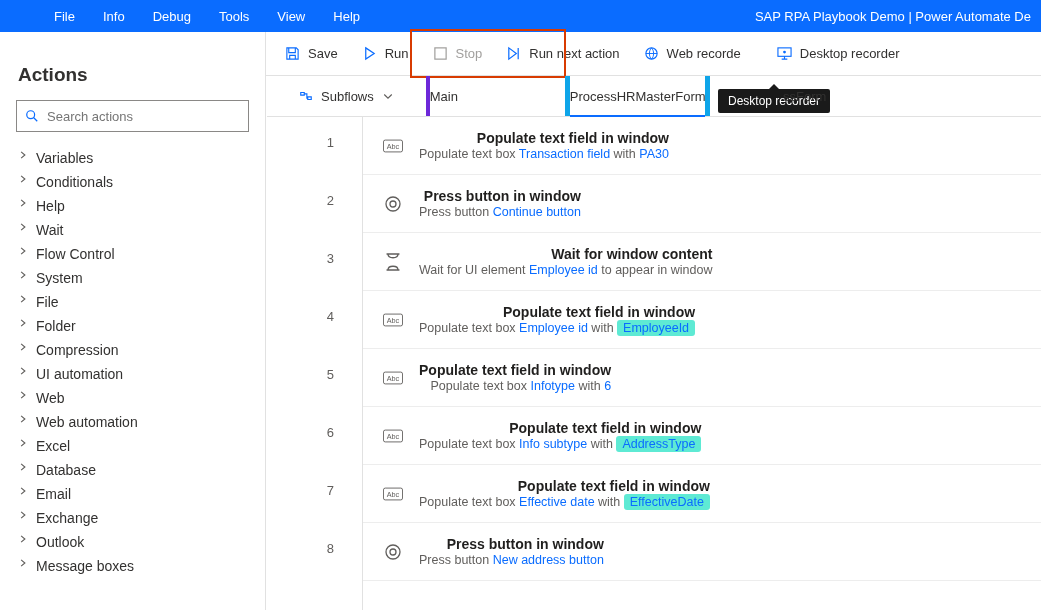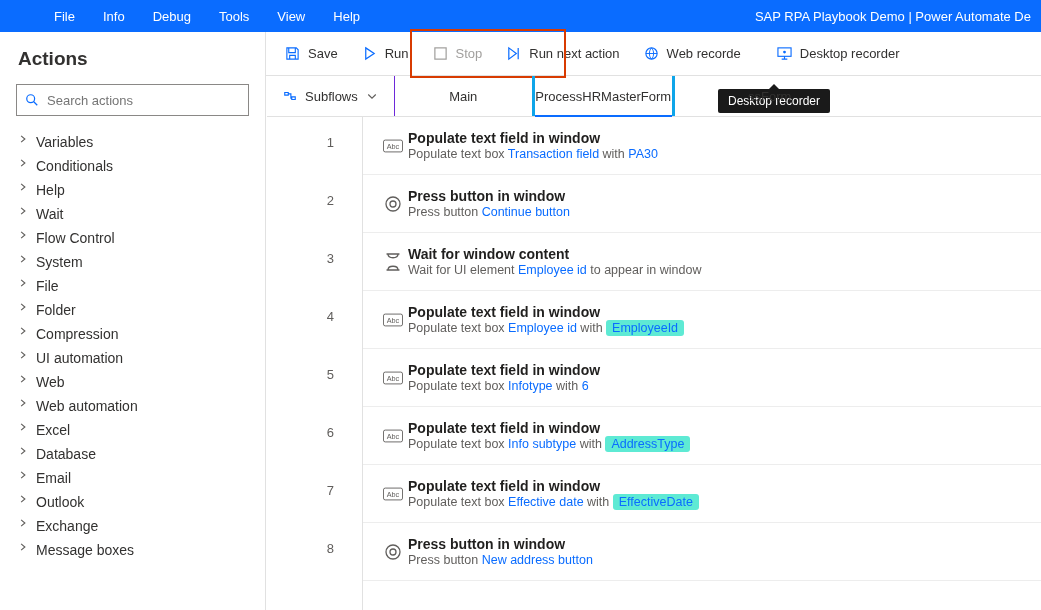--- a/index.html
+++ b/index.html
@@ -13,41 +13,41 @@
   
   .toolbar { height: 44px; border-bottom: 1px solid #e1e1e1; display: flex; align-items: center; padding: 0 0 0 275px; gap: 4px; font-size: 13px; color: #323130; position: relative; }
   .tool-btn { display: inline-flex; align-items: center; gap: 8px; padding: 4px 10px; cursor: pointer; }
   .tool-btn .ic { width: 15px; height: 15px; display: inline-block; }
   .highlight-box { position: absolute; border: 2px solid #d83b01; pointer-events: none; }
 
   .tooltip { position: absolute; background: #1a1a1a; color: #fff; padding: 5px 10px; font-size: 12px; border-radius: 2px; }
   .tooltip::before { content:""; position:absolute; top:-5px; left:50%; margin-left:-5px; border-left:5px solid transparent; border-right:5px solid transparent; border-bottom:5px solid #1a1a1a; }
 
   
-  .left { position: absolute; top: 32px; left: 0; width: 266px; bottom: 0; border-right: 1px solid #e1e1e1; background: #fff; padding-top:12px; }
+  .left { position: absolute; top: 32px; left: 0; width: 266px; bottom: 0; border-right: 1px solid #e1e1e1; background: #fff; padding-top:28px; }
   .left h1 { font-size: 19px; font-weight: 600; padding: 4px 18px 14px; }
   .search { margin: 0 16px 10px; border: 1px solid #8a8886; height: 32px; display: flex; align-items: center; padding: 0 8px; gap:8px; }
   .search input { border: none; outline: none; flex: 1; font-size: 13px; }
   .tree { padding: 4px 10px; overflow-y: auto; }
   .tree-item { display: flex; align-items: flex-start; gap: 8px; padding: 4px 8px; cursor: pointer; font-size: 14px; color:#323130; }
   .chev { width: 10px; height: 10px; display:inline-block; }
 
   
   .main { position: absolute; top: 76px; left: 267px; right: 0; bottom: 0; display: flex; flex-direction: column; }
   .subflows-bar { height: 41px; display: flex; align-items: stretch; border-bottom: 1px solid #e1e1e1; }
-  .subflows-label { display: flex; align-items: center; gap: 8px; padding: 0 16px; font-size:13px; cursor:pointer; border-right:1px solid #6d28d9;}
-  .tab { width: 140px; display: flex; align-items: center; justify-content: center; font-size: 13px; border-right: 3px solid #0ea5e9; cursor:pointer; position:relative;}
+  .subflows-label { display: flex; align-items: center; gap: 8px; padding: 0 32px; font-size:13px; cursor:pointer; border-right:4px solid #6d28d9;}
+  .tab { width: 140px; display: flex; align-items: center; font-size: 13px; border-right: 5px solid #0ea5e9; cursor:pointer; position:relative;}
   .tab.active::after { content:""; position:absolute; left:0; right:0; bottom:-1px; height:2px; background:#0a6cff;}
   .tab.partial { justify-content:center; padding-right:10px;}
 
   .steps-wrap { flex:1; overflow-y:auto; display:flex; }
   .gutter { width: 96px; border-right: 1px solid #e1e1e1; text-align: right; padding-top:0; background:#fff;}
   .gutter div { height: 58px; padding: 18px 28px 0 0; font-size:13px; color:#605e5c;}
   .steps { flex:1; }
-  .step { height: 58px; border-bottom: 1px solid #ededed; display: flex; align-items: center; padding: 0 20px; gap: 5px; }
+  .step { height: 58px; border-bottom: 1px solid #ededed; display: flex; align-items: center; padding: 0 20px; gap: 16px; text-align: right; }
   .step .sic { width:20px; height:20px; flex-shrink:0; display:flex; align-items:center; justify-content:center;}
   .step .txt { font-size: 13px; }
   .step .txt .t { font-weight: 600; font-size: 14px; color:#201f1e; }
   .step .txt .d { color: #605e5c; font-size: 12.5px; margin-top:1px;}
   .link { color: #0a6cff; }
   .pill { background: #5eead4; border-radius: 3px; padding: 1px 6px; }
 
   
   svg { display:block; }
 </style>
@@ -253,29 +253,29 @@
           </svg>
         </span>
         <span>Email</span>
       </div>
       <div class="tree-item">
         <span class="chev">
           <svg width="10" height="10" viewBox="0 0 16 16">
             <path fill="none" stroke="#605e5c" stroke-width="1.8" d="M5 3l6 5-6 5"></path>
           </svg>
         </span>
+        <span>Exchange</span>
+      </div>
+      <div class="tree-item">
+        <span class="chev">
+          <svg width="10" height="10" viewBox="0 0 16 16">
+            <path fill="none" stroke="#605e5c" stroke-width="1.8" d="M5 3l6 5-6 5"></path>
+          </svg>
+        </span>
         <span>Outlook</span>
-      </div>
-      <div class="tree-item">
-        <span class="chev">
-          <svg width="10" height="10" viewBox="0 0 16 16">
-            <path fill="none" stroke="#605e5c" stroke-width="1.8" d="M5 3l6 5-6 5"></path>
-          </svg>
-        </span>
-        <span>Exchange</span>
       </div>
       <div class="tree-item">
         <span class="chev">
           <svg width="10" height="10" viewBox="0 0 16 16">
             <path fill="none" stroke="#605e5c" stroke-width="1.8" d="M5 3l6 5-6 5"></path>
           </svg>
         </span>
         <span>Message boxes</span>
       </div>
     </div>

